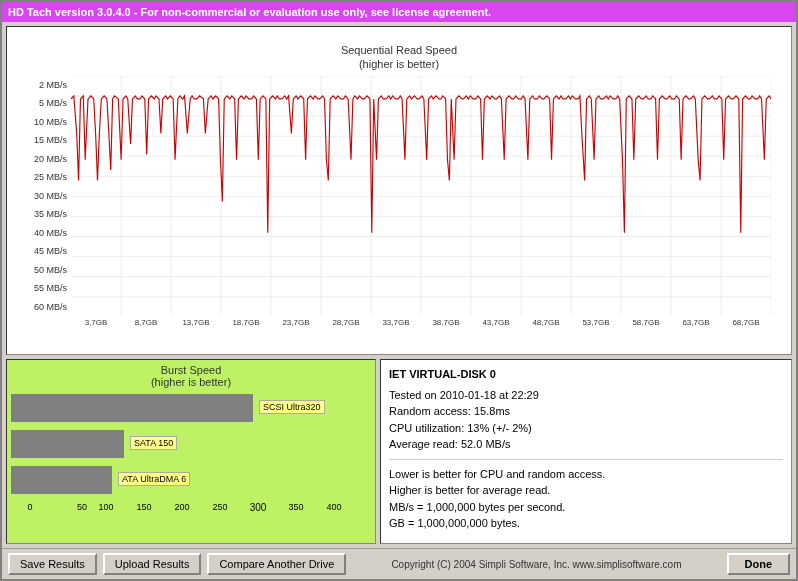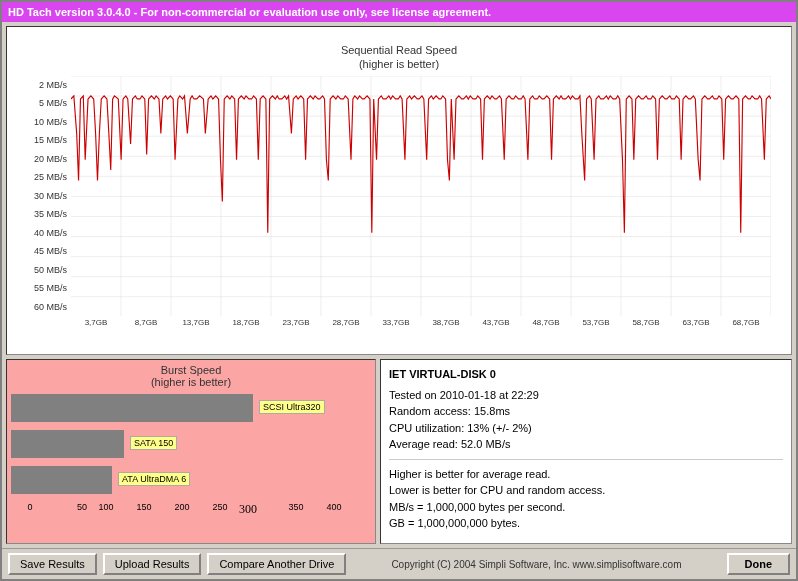--- a/index.html
+++ b/index.html
@@ -91,21 +91,21 @@
       padding-top: 2px;
     }
     
     .bottom-section {
       display: flex;
       gap: 4px;
       height: 185px;
       flex-shrink: 0;
     }
     .burst-chart {
-      background: #fca5a5;
+      background: #bef264;
       border: 1px inset #888;
       width: 370px;
       flex-shrink: 0;
       padding: 4px;
       display: flex;
       flex-direction: column;
     }
     .burst-title {
       text-align: center;
       font-size: 11px;
@@ -354,36 +354,36 @@
           </div>
 
 
           <div style="display:flex;margin-top:4px;padding-left:0;">
             <div style="font-size:9px;width:38px;text-align:center;">0</div>
             <div style="font-size:9px;width:38px;text-align:right;">50</div>
             <div style="font-size:9px;width:38px;text-align:center;">100</div>
             <div style="font-size:9px;width:38px;text-align:center;">150</div>
             <div style="font-size:9px;width:38px;text-align:center;">200</div>
             <div style="font-size:9px;width:38px;text-align:center;">250</div>
-            <div style="font-size:12px;width:38px;text-align:left;font-family:Liberation Serif, serif;">300</div>
+            <div style="font-size:10px;width:38px;text-align:center;">300</div>
             <div style="font-size:9px;width:38px;text-align:center;">350</div>
             <div style="font-size:9px;width:38px;text-align:center;">400</div>
           </div>
         </div>
       </div>
 
       <div class="info-panel">
         <div class="info-title">IET VIRTUAL-DISK 0</div>
         <div>Tested on 2010-01-18 at 22:29</div>
         <div>Random access: 15.8ms</div>
         <div>CPU utilization: 13% (+/- 2%)</div>
         <div>Average read: 52.0 MB/s</div>
         <div class="info-sep"></div>
+        <div>Lower is better for CPU and random access.</div>
         <div>Higher is better for average read.</div>
-        <div>Lower is better for CPU and random access.</div>
         <div>MB/s = 1,000,000 bytes per second.</div>
         <div>GB = 1,000,000,000 bytes.</div>
       </div>
 
     </div>
   </div>
 
   <div class="footer">
     <button class="footer-btn">Save Results</button>
     <button class="footer-btn">Upload Results</button>

